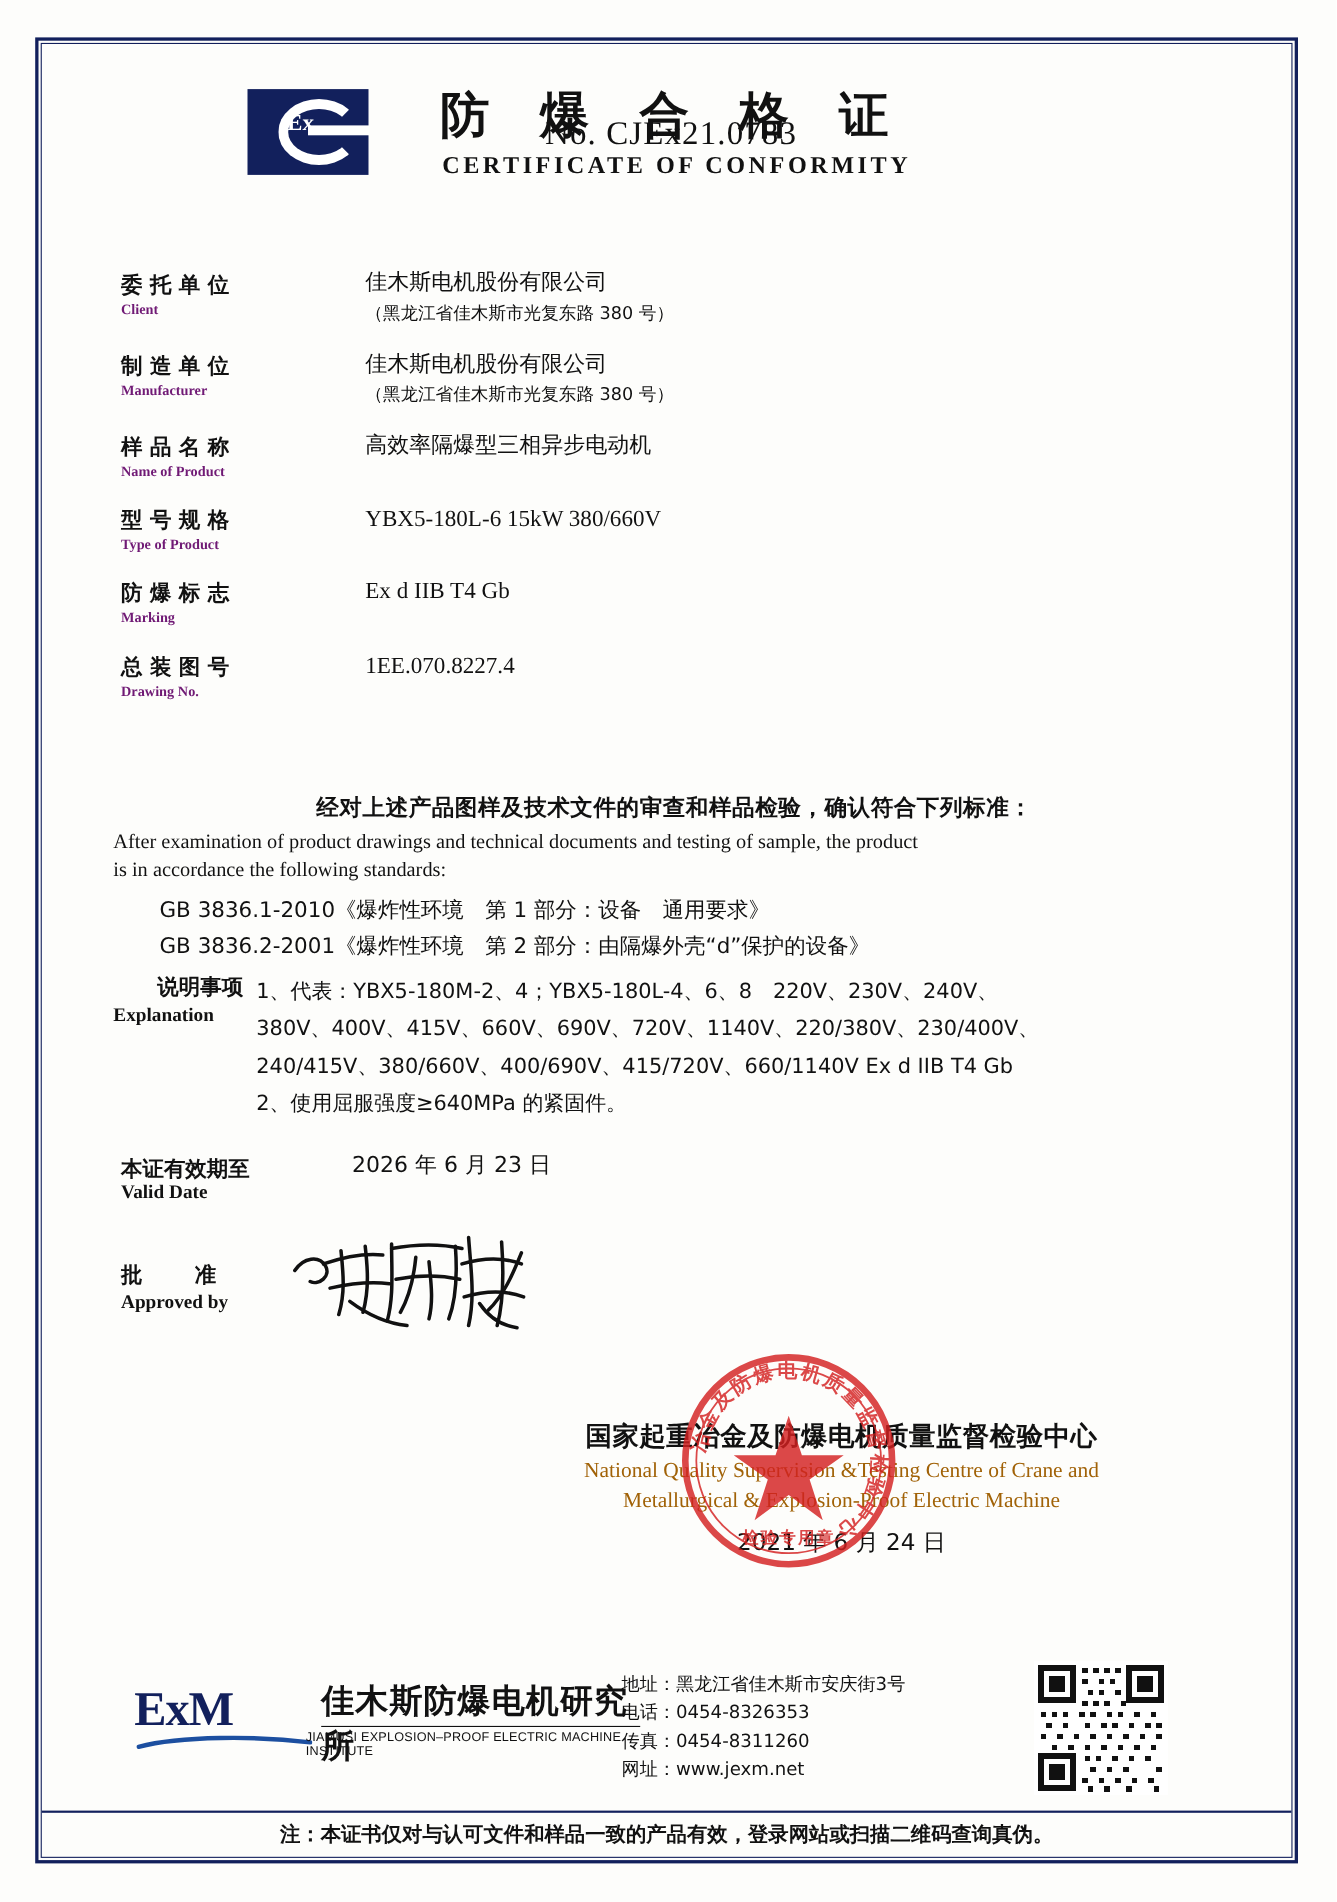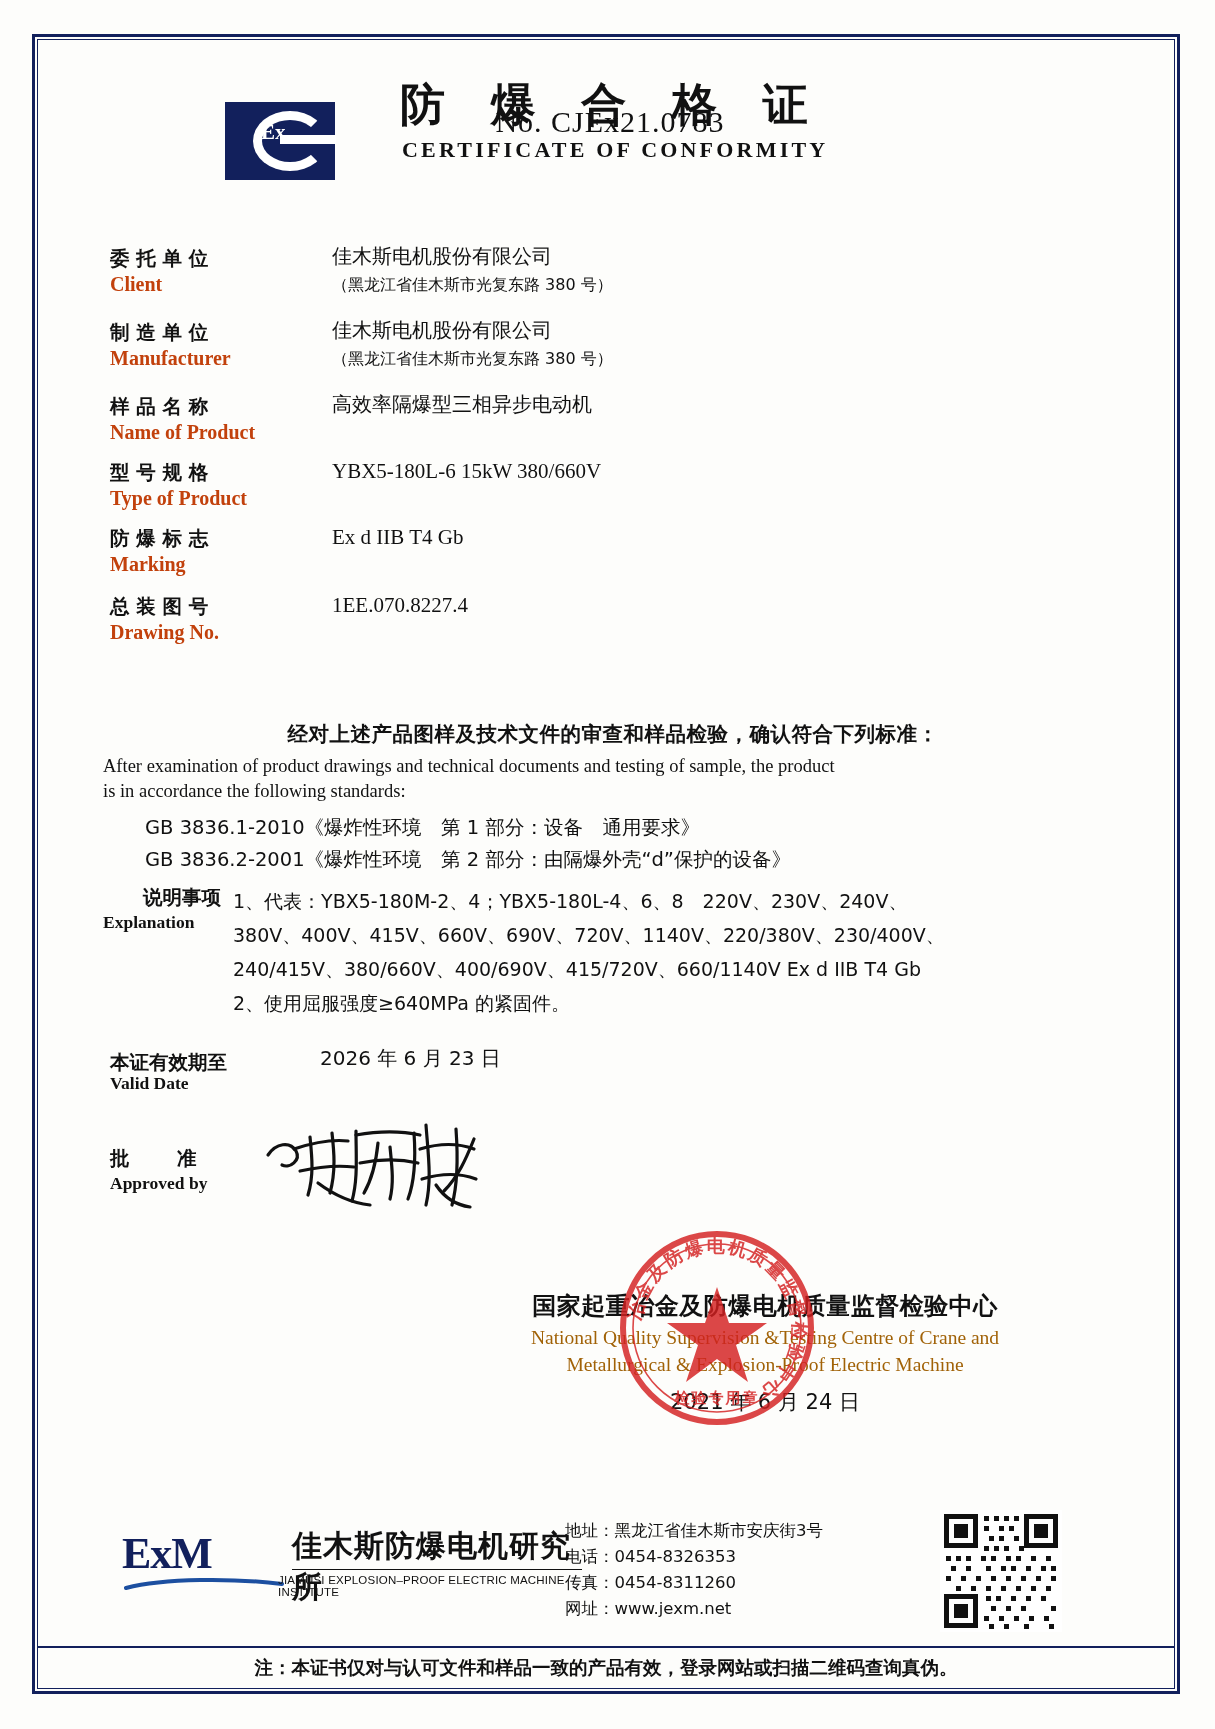--- a/index.html
+++ b/index.html
@@ -44,21 +44,20 @@
     position: absolute;
     left: 70px; top: 75px;
     width: 1080px;
     height: 120px;
   }
   .logo-ex {
     position: absolute;
     left: 155px; top: 6px;
     width: 110px;
     height: 78px;
-    margin-top: 21px;
   }
   .logo-ex .sq {
     position: absolute;
     left: 0; top: 0;
     width: 110px; height: 78px;
     background: #12205c;
   }
   .logo-ex .c-shape {
     position: absolute;
     left: 28px; top: 9px;
@@ -130,22 +129,22 @@
     font-weight: bold;
     font-size: 19.5px;
     color: #111;
   }
   .f-label-en {
     position: absolute;
     left: 0; top: 28px;
     width: 230px;
     font-family: "Liberation Serif", serif;
     font-weight: bold;
-    font-size: 20px;
-    color: #c2410c;
+    font-size: 13px;
+    color: #701a75;
   }
   .f-val-1 {
     position: absolute;
     left: 222px; top: -2px;
     font-family: "DejaVu Sans", sans-serif;
     font-size: 20px;
     color: #111;
   }
   .f-val-2 {
     position: absolute;

